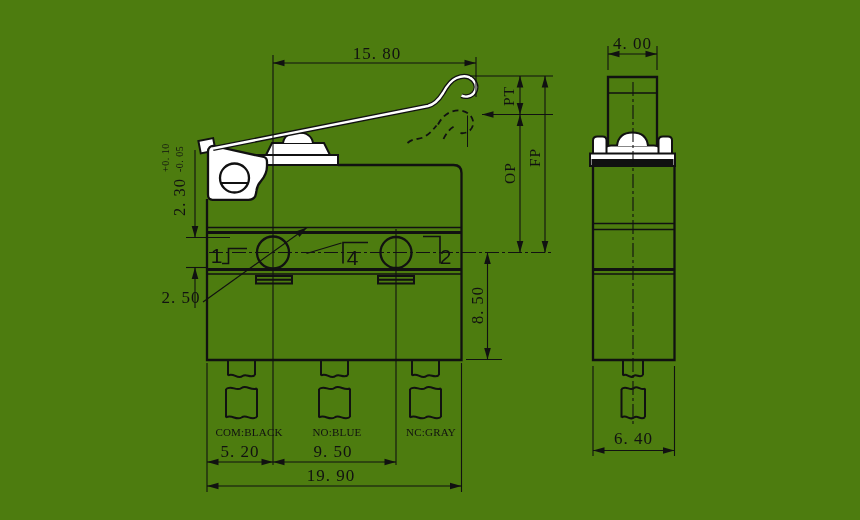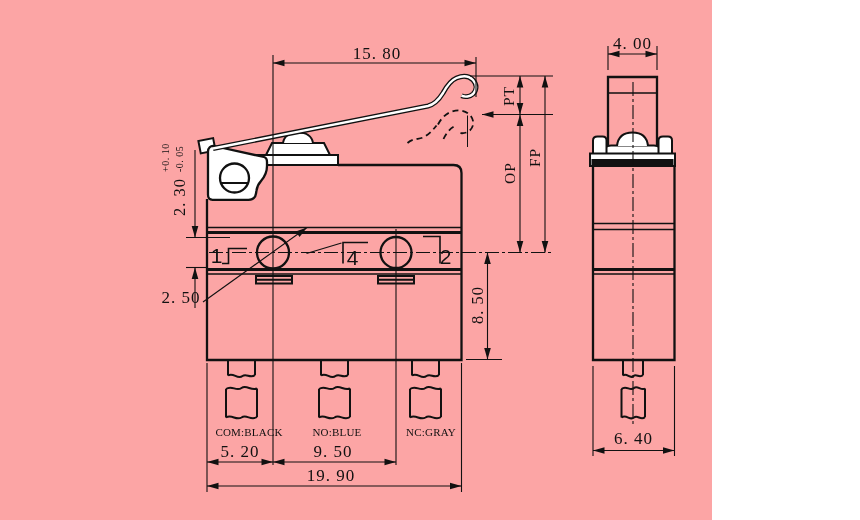--- a/index.html
+++ b/index.html
@@ -1,16 +1,16 @@
 <!DOCTYPE html>
 <html><head>
 <meta charset="utf-8">
 <style>
   html,body{margin:0;padding:0;background:#ffffff;}
-  .stage{position:relative;width:712px;height:520px;background:#fca5a5;overflow:hidden;
+  .stage{position:relative;width:860px;height:520px;background:#4d7c0f;overflow:hidden;
          font-family:"Liberation Serif", serif;text-align:center;}
   svg{display:block;}
   text{fill:#111;}
   .dim-text{font-size:17px;letter-spacing:1px;}
   .dim-text-sm{font-size:10px;letter-spacing:0.5px;}
   .ref-text{font-size:15.5px;letter-spacing:1px;}
   .pin-text{font-size:21px;font-family:"Liberation Sans",sans-serif;}
   .term-text{font-size:11px;letter-spacing:0.2px;}
 </style>
 </head>

